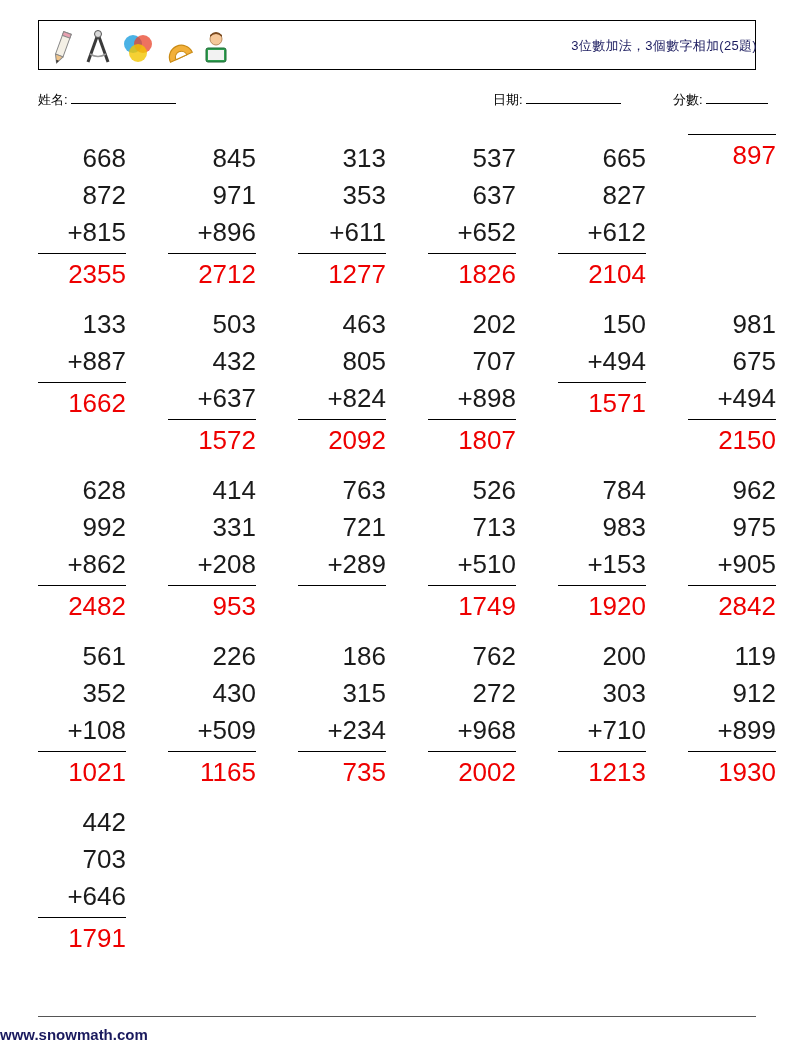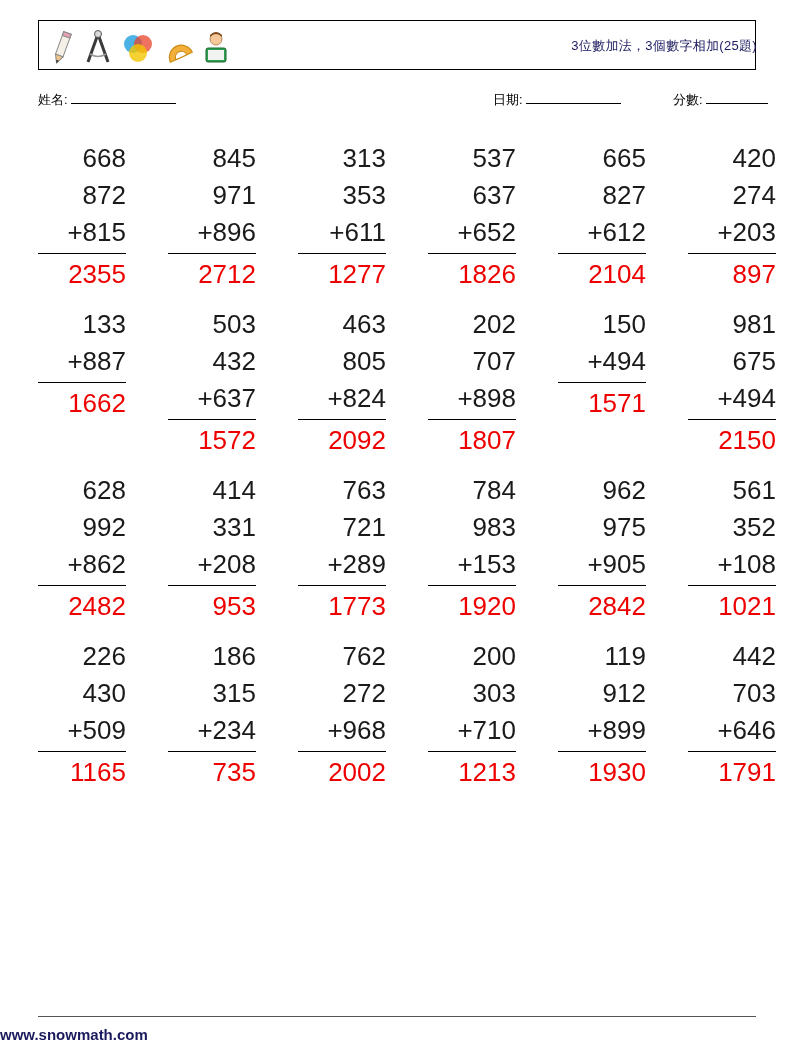--- a/index.html
+++ b/index.html
@@ -269,25 +269,20 @@
       <div class="cell">
         <div class="operands">
           <span class="op-line">665</span>
           <span class="op-line">827</span>
           <span class="op-line">+612</span>
         </div>
         <div class="rule"></div>
         <span class="answer">2104</span>
       </div>
       <div class="cell">
-        <div class="operands">
-          <span class="op-line">420</span>
-          <span class="op-line">274</span>
-          <span class="op-line">+203</span>
-        </div>
         <div class="rule"></div>
         <span class="answer">897</span>
       </div>
       <div class="cell">
         <div class="operands">
           <span class="op-line">133</span>
           <span class="op-line">+887</span>
         </div>
         <div class="rule"></div>
         <span class="answer">1662</span>
@@ -354,21 +349,29 @@
         <div class="rule"></div>
         <span class="answer">953</span>
       </div>
       <div class="cell">
         <div class="operands">
           <span class="op-line">763</span>
           <span class="op-line">721</span>
           <span class="op-line">+289</span>
         </div>
         <div class="rule"></div>
-        <span class="answer">1773</span>
+      </div>
+      <div class="cell">
+        <div class="operands">
+          <span class="op-line">526</span>
+          <span class="op-line">713</span>
+          <span class="op-line">+510</span>
+        </div>
+        <div class="rule"></div>
+        <span class="answer">1749</span>
       </div>
       <div class="cell">
         <div class="operands">
           <span class="op-line">784</span>
           <span class="op-line">983</span>
           <span class="op-line">+153</span>
         </div>
         <div class="rule"></div>
         <span class="answer">1920</span>
       </div>

